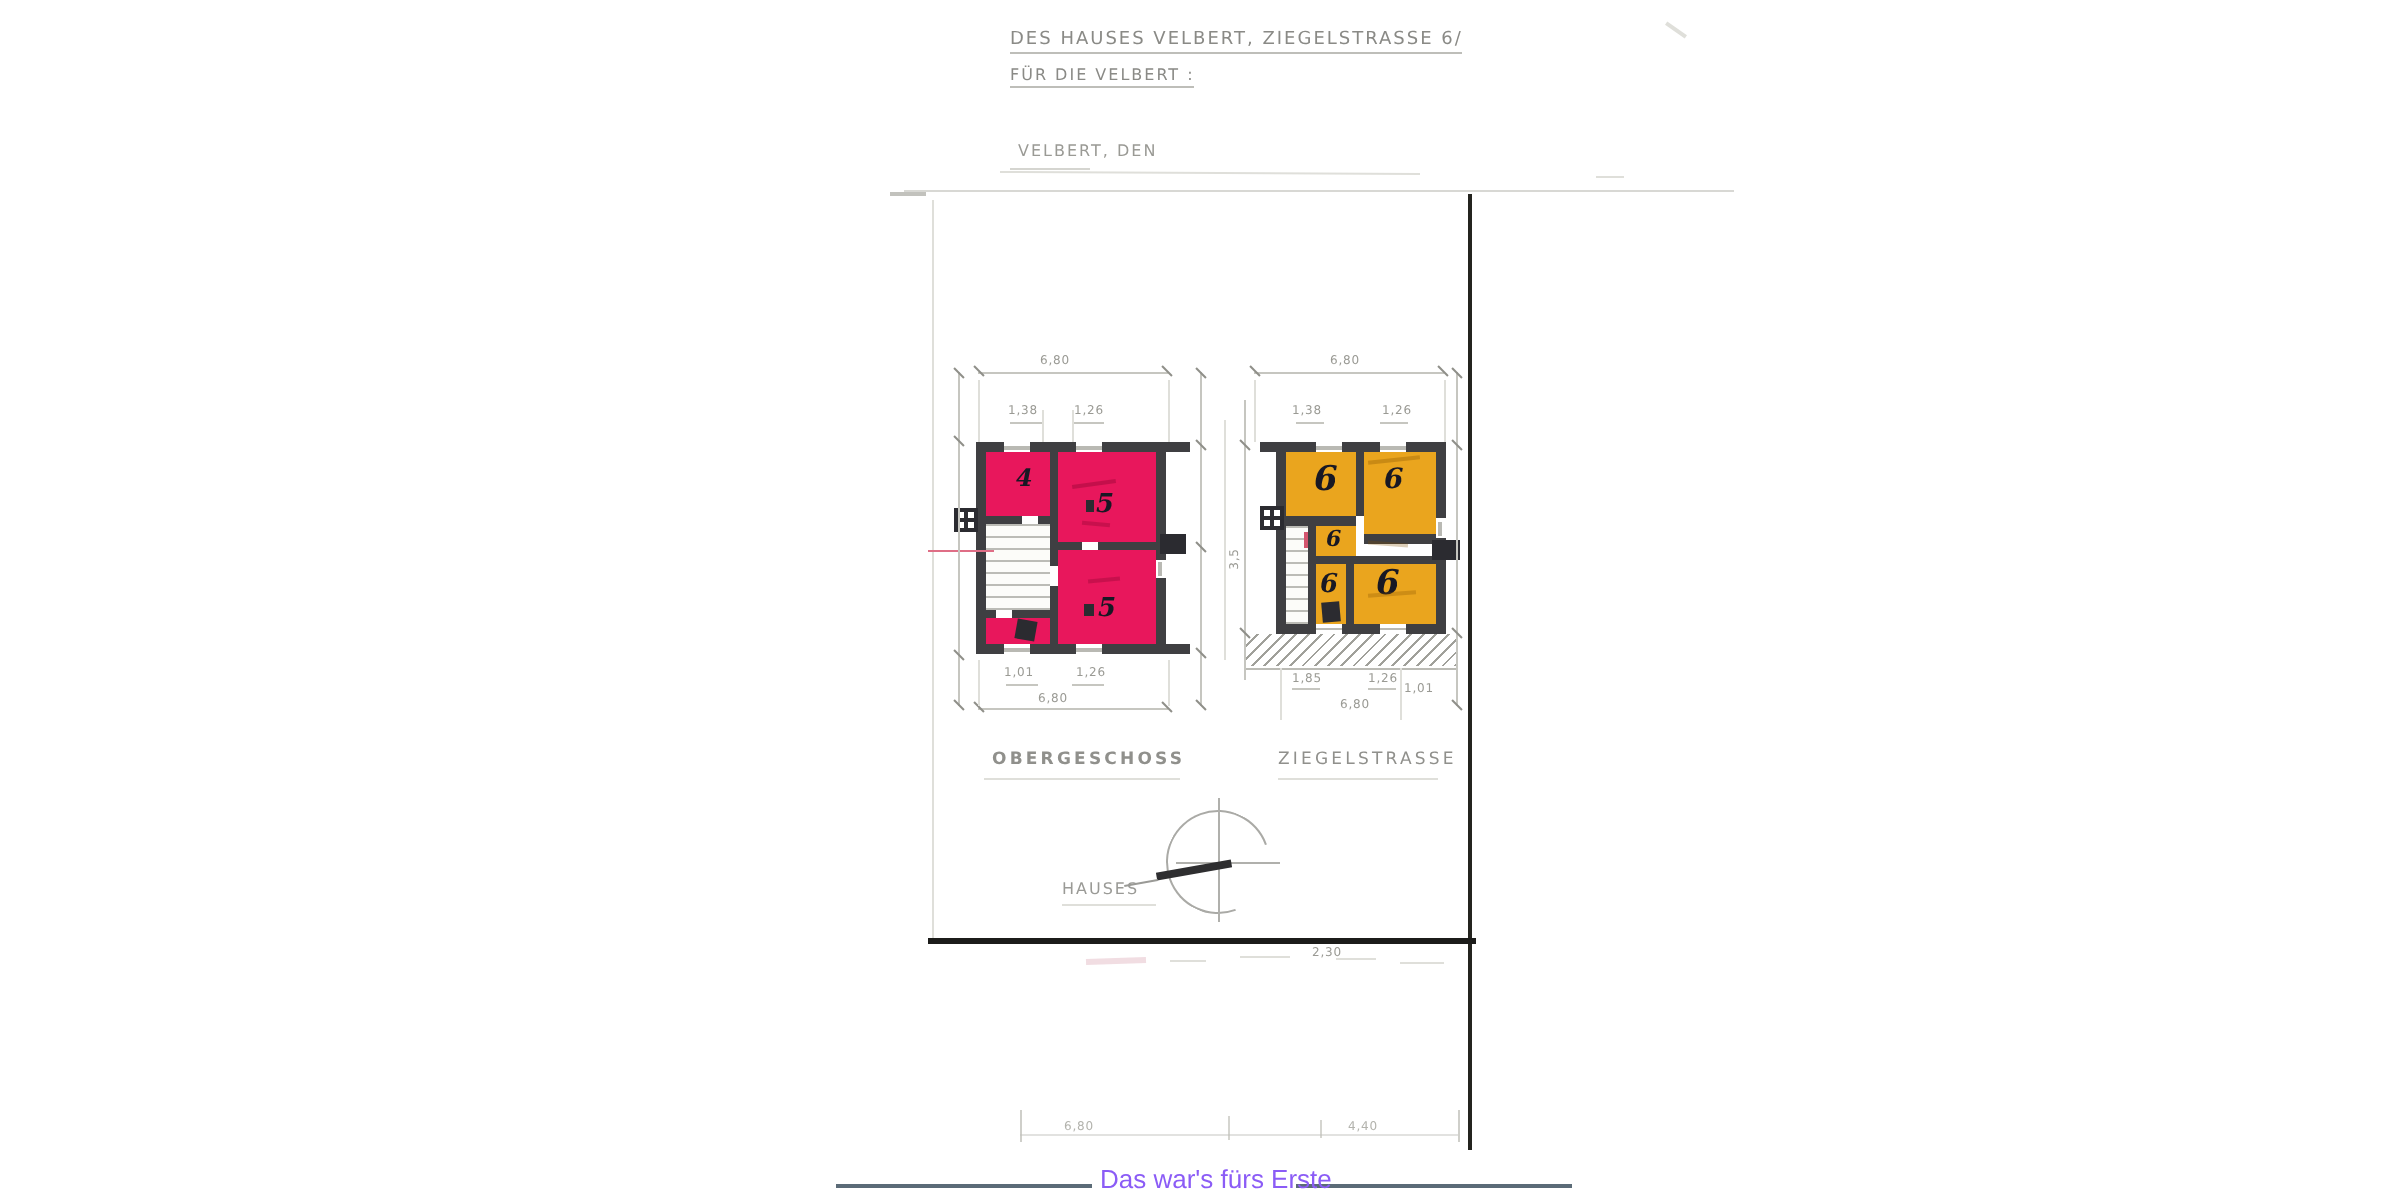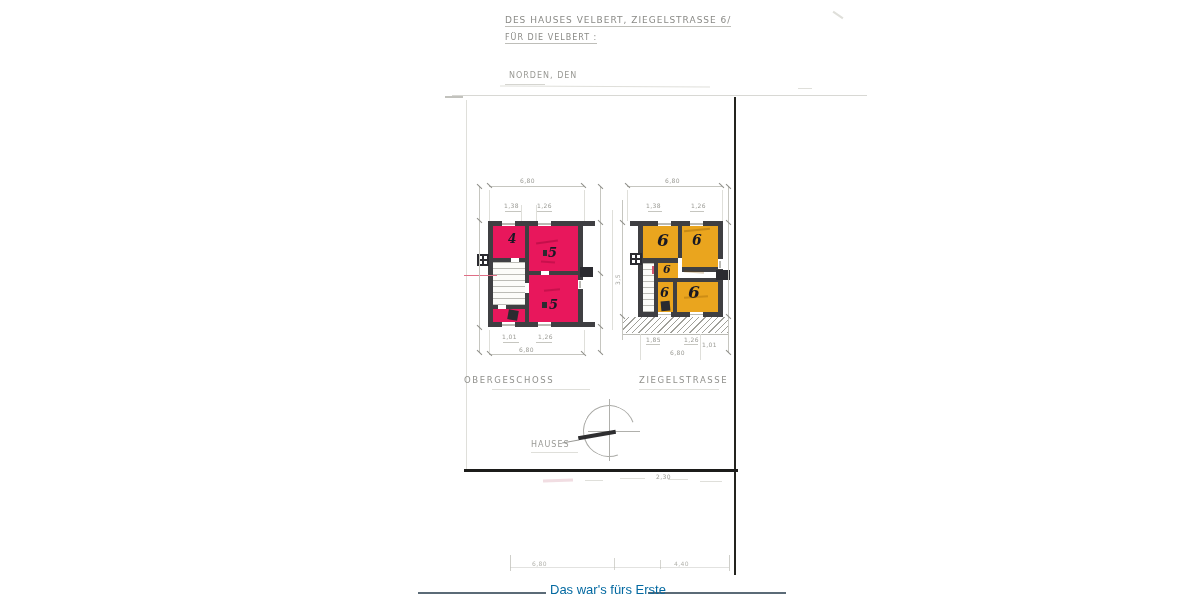--- a/index.html
+++ b/index.html
@@ -25,21 +25,21 @@
   .chk i{position:absolute;width:3px;height:3px;background:#fff;}
   .footer-line{position:absolute;height:2px;background:#5b6b77;}
 </style>
 </head>
 <body>
 
 <div class="canvas">
 
   <div class="hand u" style="left:505px;top:15px;">DES HAUSES VELBERT, ZIEGELSTRASSE 6/</div>
   <div class="hand u" style="left:505px;top:33px;font-size:8px;">FÜR DIE VELBERT :</div>
-  <div class="hand" style="left:509px;top:71px;font-size:8px;color:#9a9a95;">NORDEN, DEN</div>
+  <div class="hand" style="left:509px;top:71px;font-size:8px;color:#9a9a95;">VELBERT, DEN</div>
   <div class="hairf" style="left:500px;top:86px;width:210px;height:1px;transform:rotate(.3deg);"></div>
   <div class="hair" style="left:505px;top:84px;width:40px;height:1px;background:#d5d5d0;"></div>
   <div class="hairf" style="left:798px;top:88px;width:14px;height:1px;"></div>
   <div class="hairf" style="left:832px;top:14px;width:12px;height:2px;transform:rotate(35deg);"></div>
 
   <div class="hair" style="left:452px;top:95px;width:415px;height:1px;background:#d8d8d4;"></div>
   <div class="hair" style="left:445px;top:96px;width:18px;height:2px;background:#c2c2bd;"></div>
   <div class="hairf" style="left:466px;top:100px;width:1px;height:369px;"></div>
   <div class="abs" style="left:734px;top:97px;width:2px;height:478px;background:#24241f;"></div>
 
@@ -206,21 +206,21 @@
   <div class="tick" style="left:725px;top:222px;"></div>
   <div class="tick" style="left:725px;top:316px;"></div>
   <div class="tick" style="left:725px;top:352px;"></div>
   <div class="dim" style="left:646px;top:336px;">1,85</div>
   <div class="dim" style="left:684px;top:336px;">1,26</div>
   <div class="dim" style="left:702px;top:341px;">1,01</div>
   <div class="dim" style="left:670px;top:349px;">6,80</div>
   <div class="hair" style="left:646px;top:344px;width:14px;height:1px;"></div>
   <div class="hair" style="left:684px;top:344px;width:14px;height:1px;"></div>
 
-  <div class="plabel" style="left:464px;top:375px;">OBERGESCHOSS</div>
+  <div class="plabel" style="left:496px;top:375px;font-weight:bold;">OBERGESCHOSS</div>
   <div class="hairf" style="left:492px;top:389px;width:98px;height:1px;"></div>
   <div class="plabel" style="left:639px;top:375px;">ZIEGELSTRASSE</div>
   <div class="hairf" style="left:639px;top:389px;width:80px;height:1px;"></div>
 
   <div class="abs" style="left:583px;top:405px;width:50px;height:50px;border:1px solid #aaaaa6;border-right-color:transparent;border-radius:50%;transform:rotate(25deg);"></div>
   <div class="hair" style="left:609px;top:399px;width:1px;height:62px;background:#b0b0ac;"></div>
   <div class="hair" style="left:588px;top:431px;width:52px;height:1px;background:#b0b0ac;"></div>
   <div class="abs" style="left:578px;top:433px;width:38px;height:4px;background:#2e2e30;transform:rotate(-10deg);"></div>
   <div class="hair" style="left:562px;top:441px;width:17px;height:1px;background:#9a9a96;transform:rotate(-10deg);"></div>
   <div class="hand" style="left:531px;top:440px;font-size:8px;color:#9a9a96;">HAUSES</div>
@@ -236,15 +236,15 @@
   <div class="hairf" style="left:510px;top:555px;width:1px;height:16px;background:#cfcfca;"></div>
   <div class="hairf" style="left:614px;top:558px;width:1px;height:12px;background:#d5d5d0;"></div>
   <div class="hairf" style="left:660px;top:560px;width:1px;height:9px;background:#d5d5d0;"></div>
   <div class="hairf" style="left:729px;top:555px;width:1px;height:16px;background:#cfcfca;"></div>
   <div class="hairf" style="left:510px;top:567px;width:219px;height:1px;background:rgba(190,190,186,.45);"></div>
   <div class="dim" style="left:532px;top:560px;color:#b3b3ad;">6,80</div>
   <div class="dim" style="left:674px;top:560px;color:#b3b3ad;">4,40</div>
 
   <div class="footer-line" style="left:418px;top:592px;width:128px;"></div>
   <div class="footer-line" style="left:648px;top:592px;width:138px;"></div>
-  <div class="abs" style="left:550px;top:582px;font-family:'Liberation Sans',sans-serif;font-size:13px;color:#0369a1;white-space:nowrap;">Das war's fürs Erste</div>
+  <div class="abs" style="left:550px;top:582px;font-family:'Liberation Sans',sans-serif;font-size:13px;color:#8b5cf6;white-space:nowrap;">Das war's fürs Erste</div>
 
 </div>
 
 </body></html>

